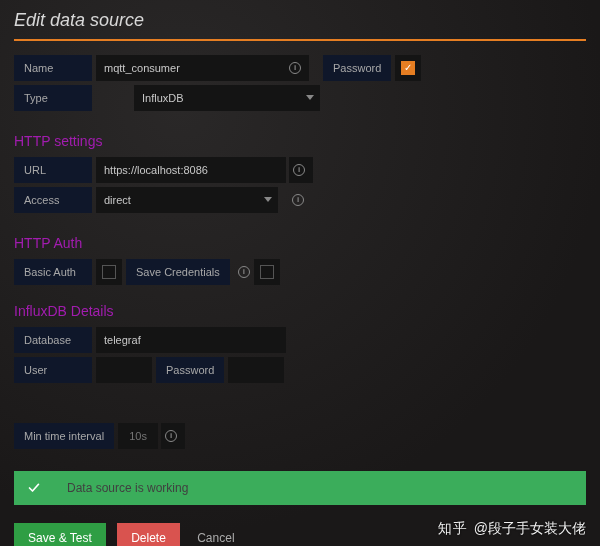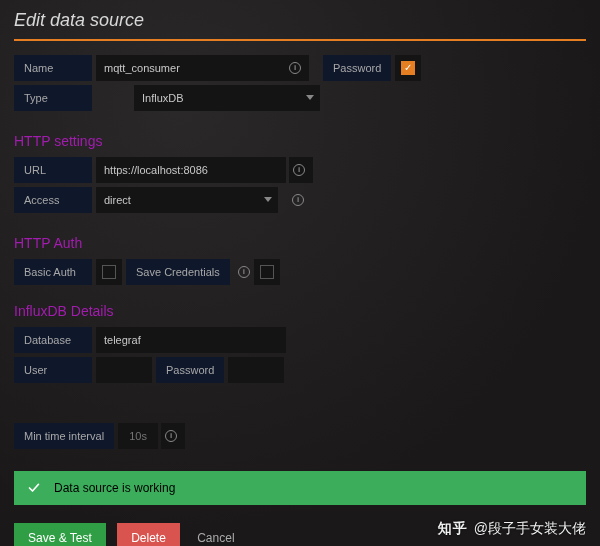--- a/index.html
+++ b/index.html
@@ -109,25 +109,25 @@
   }
   .section-h {
     font-size: 14px;
     color:#a21caf;
     margin: 22px 0 8px 0;
     font-weight:400;
   }
   .gap { height: 10px; }
   .alert {
     background:#3bad5b;
-    color:#000000;
+    color:#404040;
     padding:10px 14px;
     display:flex;
     align-items:center;
-    gap:14px;
+    gap:27px;
     font-size:12px;
     margin-top:22px;
     margin-bottom:18px;
   }
   .alert .tick {
     width:12px;height:12px;display:inline-block;
   }
   .tick svg{display:block}
   .btn {
     display:inline-block;
@@ -151,21 +151,21 @@
     bottom:8px;
     color:#f0f0f0;
     font-size:14px;
     display:flex;
     align-items:center;
     gap:6px;
     font-family: sans-serif;
     text-shadow:0 0 2px #000;
   }
   .watermark .zh {
-    font-weight:700;
+    font-weight:400;
     letter-spacing:1px;
   }
 </style>
 </head>
 <body>
 
 <div class="title">Edit data source</div>
 <div class="hr"></div>
 
 <div class="row">

